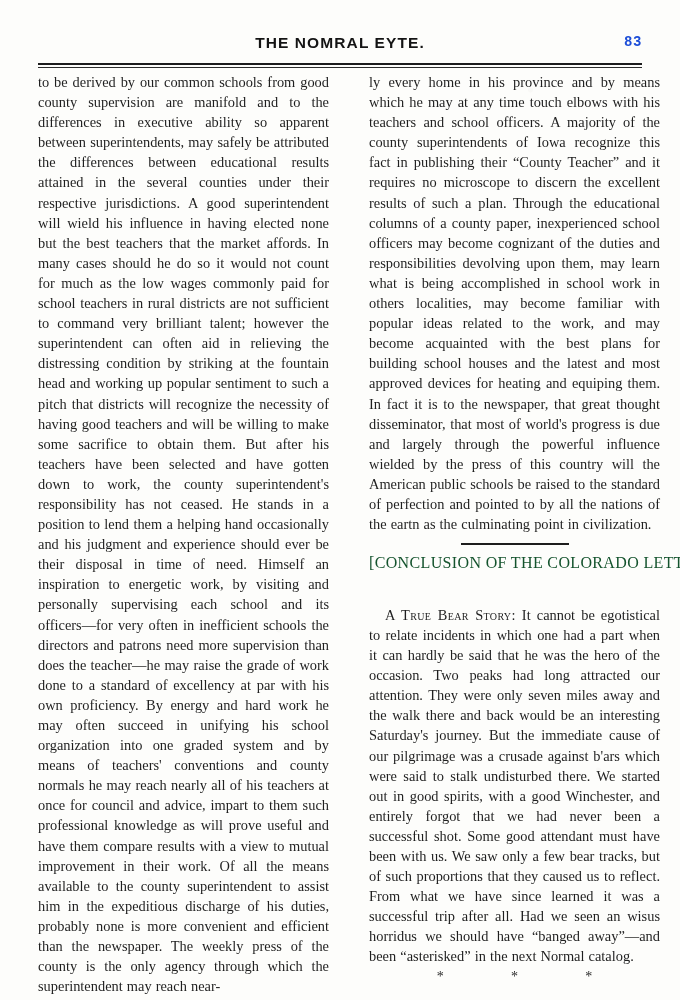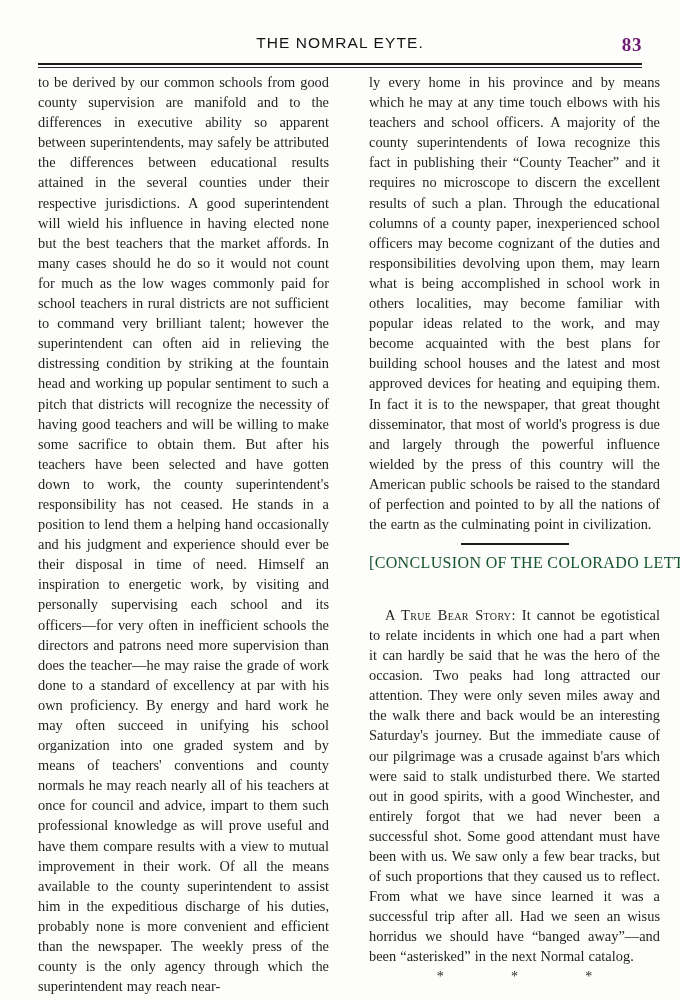--- a/index.html
+++ b/index.html
@@ -44,34 +44,34 @@
     width: 604px;
     height: 30px;
   }
   #masthead .title {
     position: absolute;
     left: 50%;
     top: 0;
     transform: translateX(-50%);
     font-family: "Liberation Sans", "DejaVu Sans", sans-serif;
     font-size: 15.5px;
-    font-weight: 400;
+    font-weight: 700;
     letter-spacing: 1.1px;
     color: #141414;
     white-space: nowrap;
   }
   #masthead .folio {
     position: absolute;
     right: 0;
     top: 0;
-    font-family: Liberation Serif, serif;
-    font-size: 19px;
+    font-family: Liberation Mono, monospace;
+    font-size: 14px;
     font-weight: 700;
     letter-spacing: .6px;
-    color: #701a75;
+    color: #1d4ed8;
   }
 
   
   #headrule {
     position: absolute;
     left: 38px;
     top: 63px;
     width: 604px;
     height: 5px;
   }

